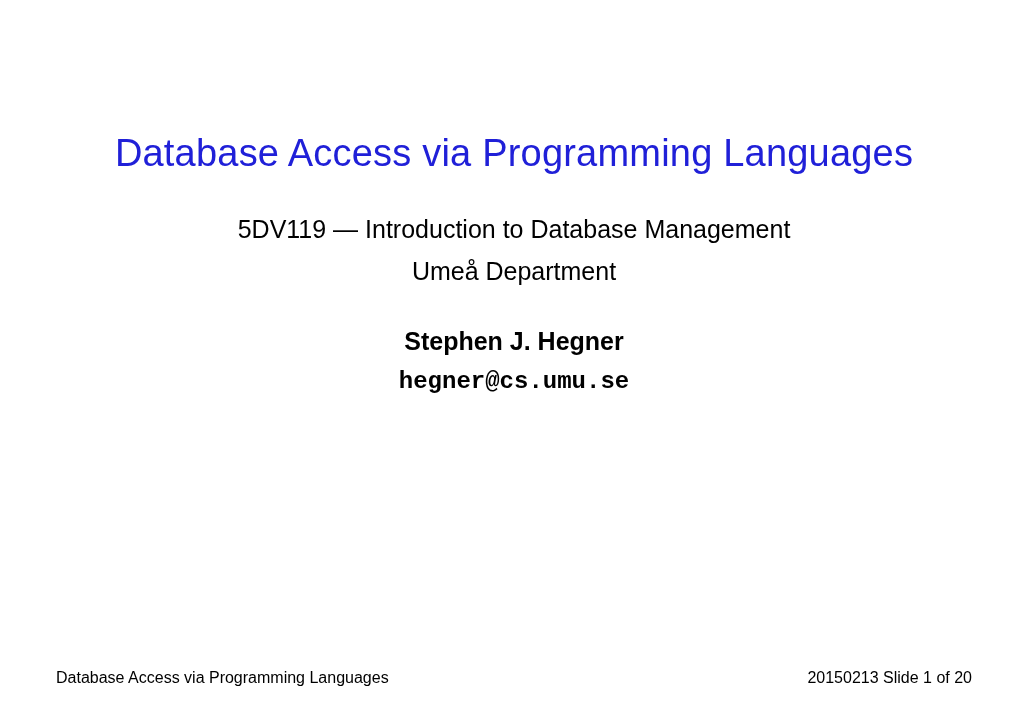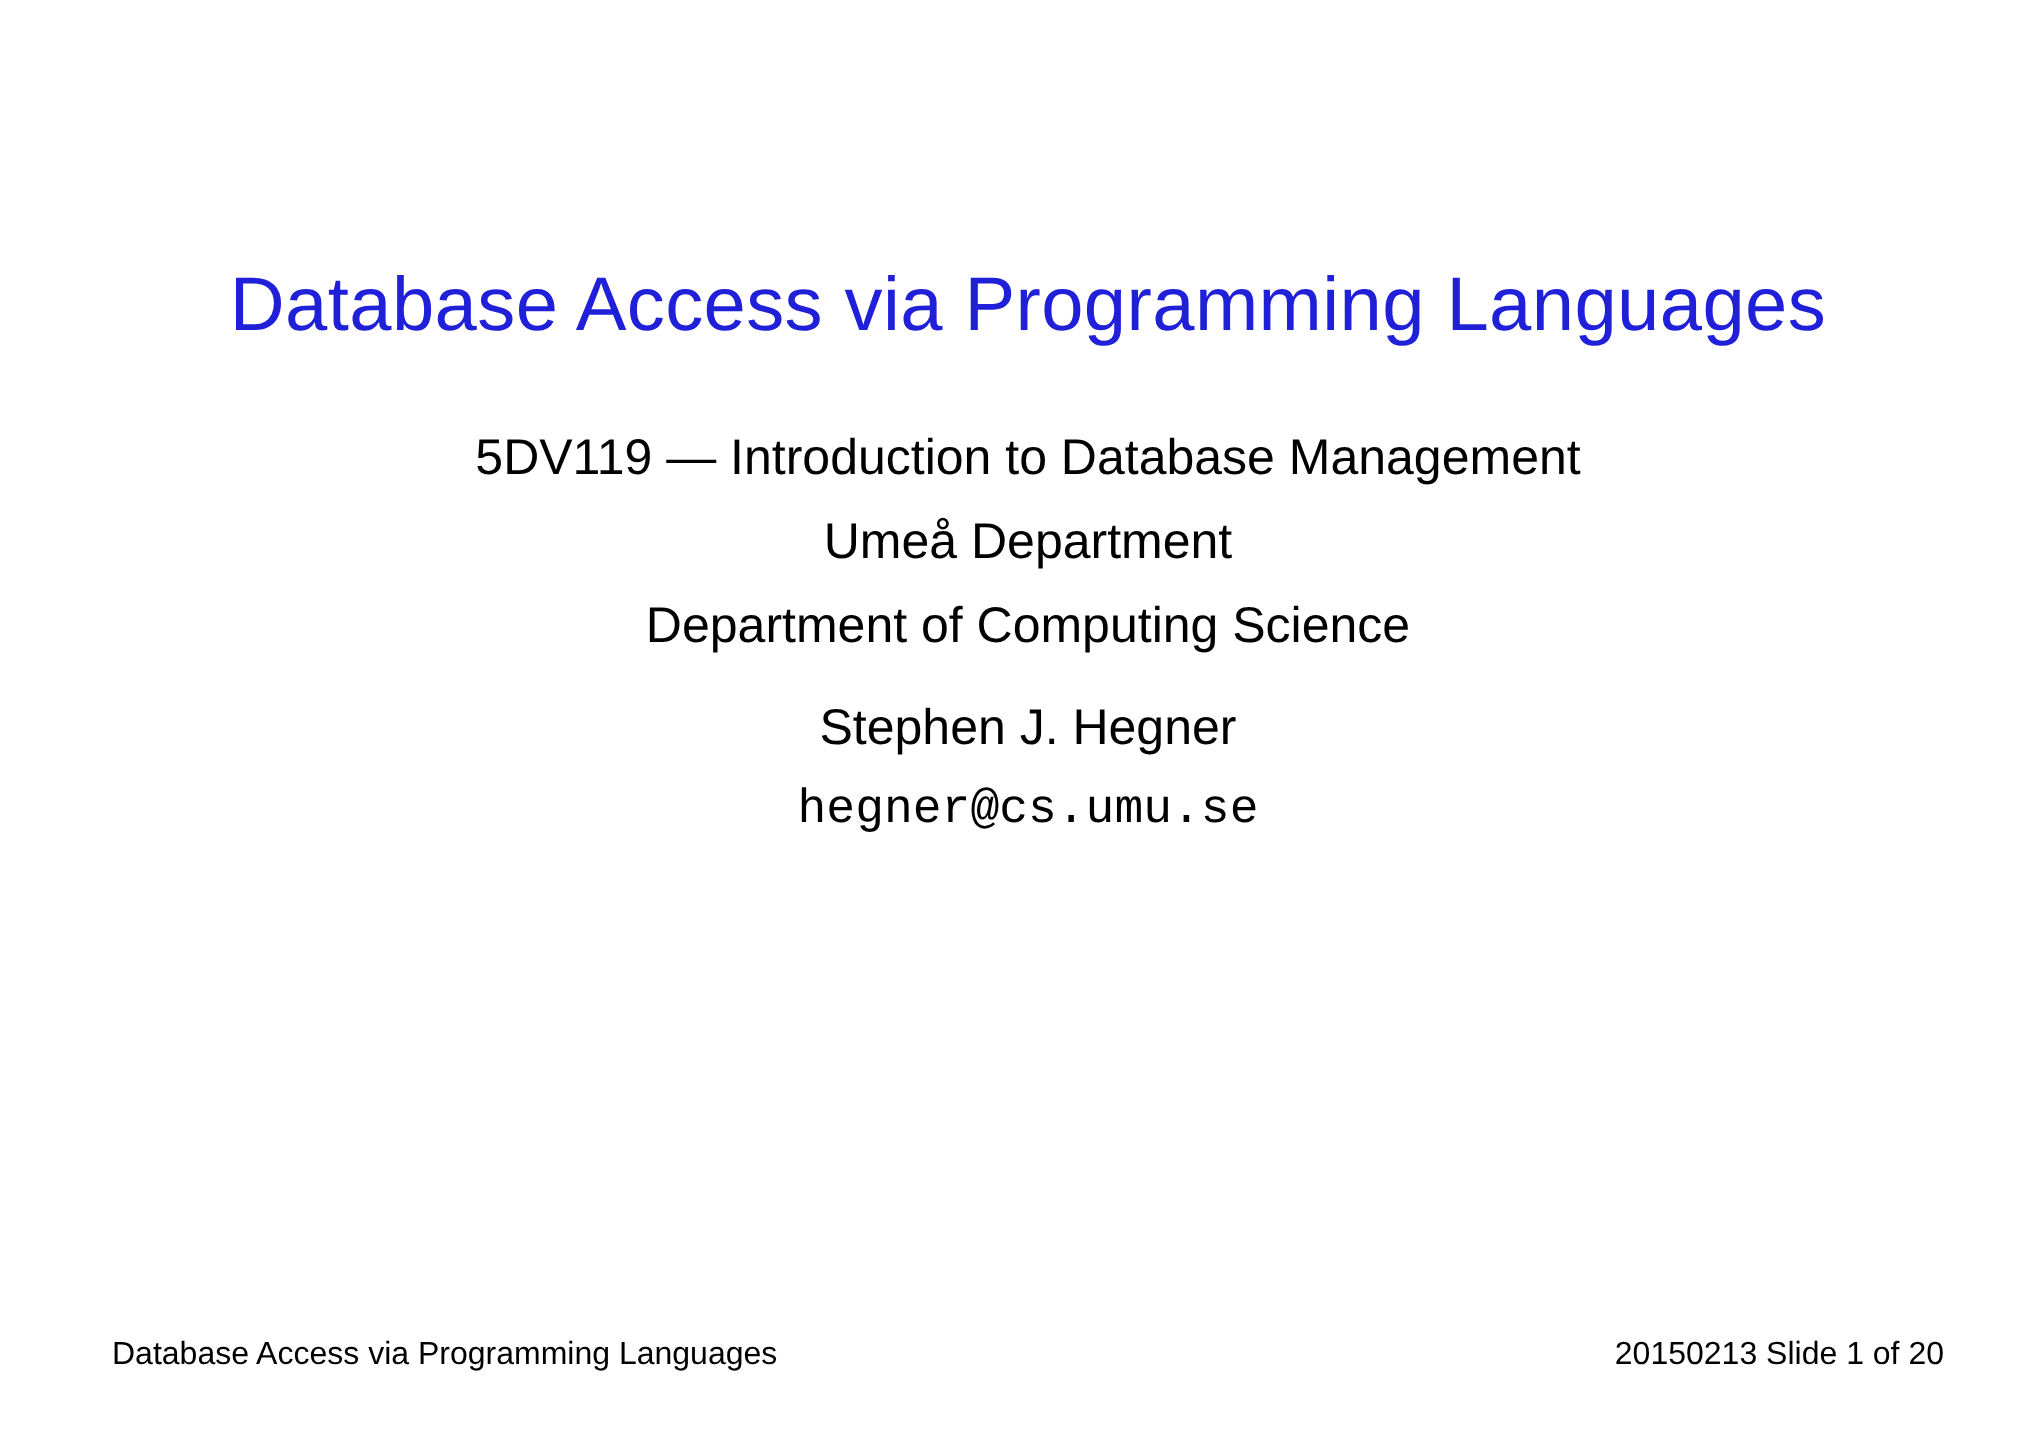--- a/index.html
+++ b/index.html
@@ -28,27 +28,27 @@
     .title {
       color: #2020d8;
       font-size: 38px;
       font-weight: 400;
       margin-bottom: 26px;
       letter-spacing: 0.2px;
     }
     .subtitle-block {
       font-size: 25px;
       line-height: 1.35;
-      margin-bottom: 2px;
+      margin-bottom: 20px;
       font-weight: 400;
     }
     .author-block {
       font-size: 25px;
       line-height: 1.35;
-      font-weight: 400;
+      font-weight: 700;
     }
     .mono {
       font-family: 'Courier New', Courier, monospace;
       font-size: 24px;
     }
     .footer {
       position: absolute;
       bottom: 26px;
       left: 40px;
       right: 40px;
@@ -66,21 +66,20 @@
   </style>
 </head>
 <body>
 
 <div class="slide">
   <div class="content">
     <h1 class="title">Database Access via Programming Languages</h1>
     <div class="subtitle-block">
       <div>5DV119 — Introduction to Database Management</div>
       <div>Umeå Department</div>
-      <div>Department of Computing Science</div>
     </div>
     <div class="author-block">
       <div>Stephen J. Hegner</div>
       <div class="mono">hegner@cs.umu.se</div>
     </div>
   </div>
   <div class="footer">
     <div class="footer-left">Database Access via Programming Languages</div>
     <div class="footer-right">20150213 Slide 1 of 20</div>
   </div>

